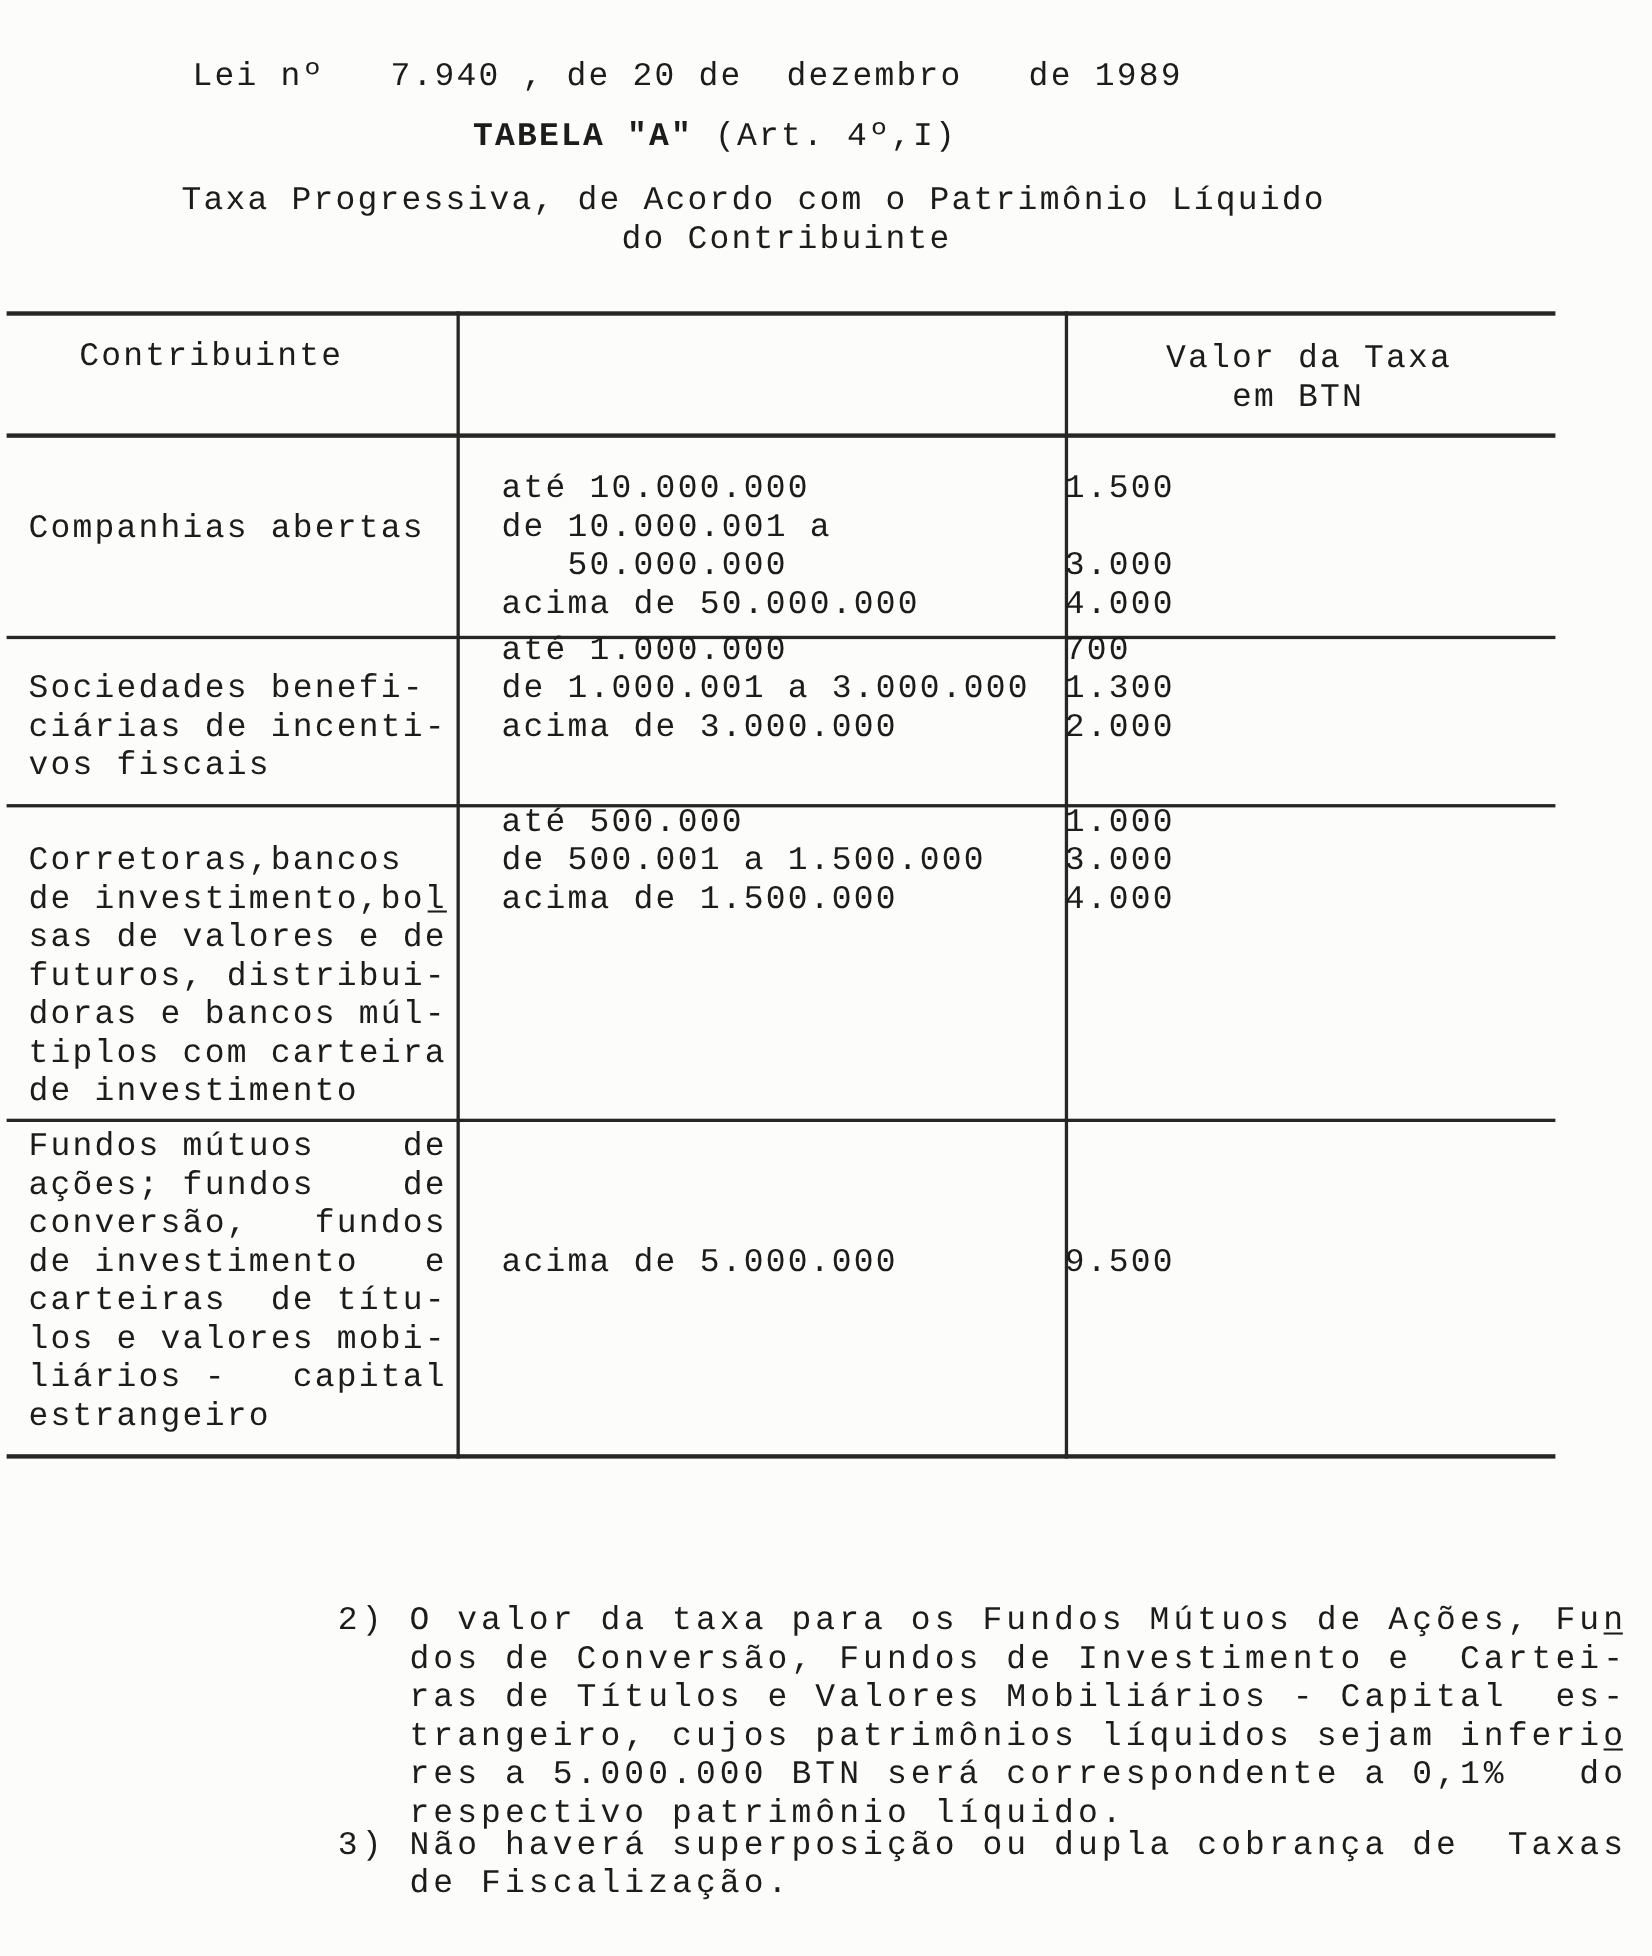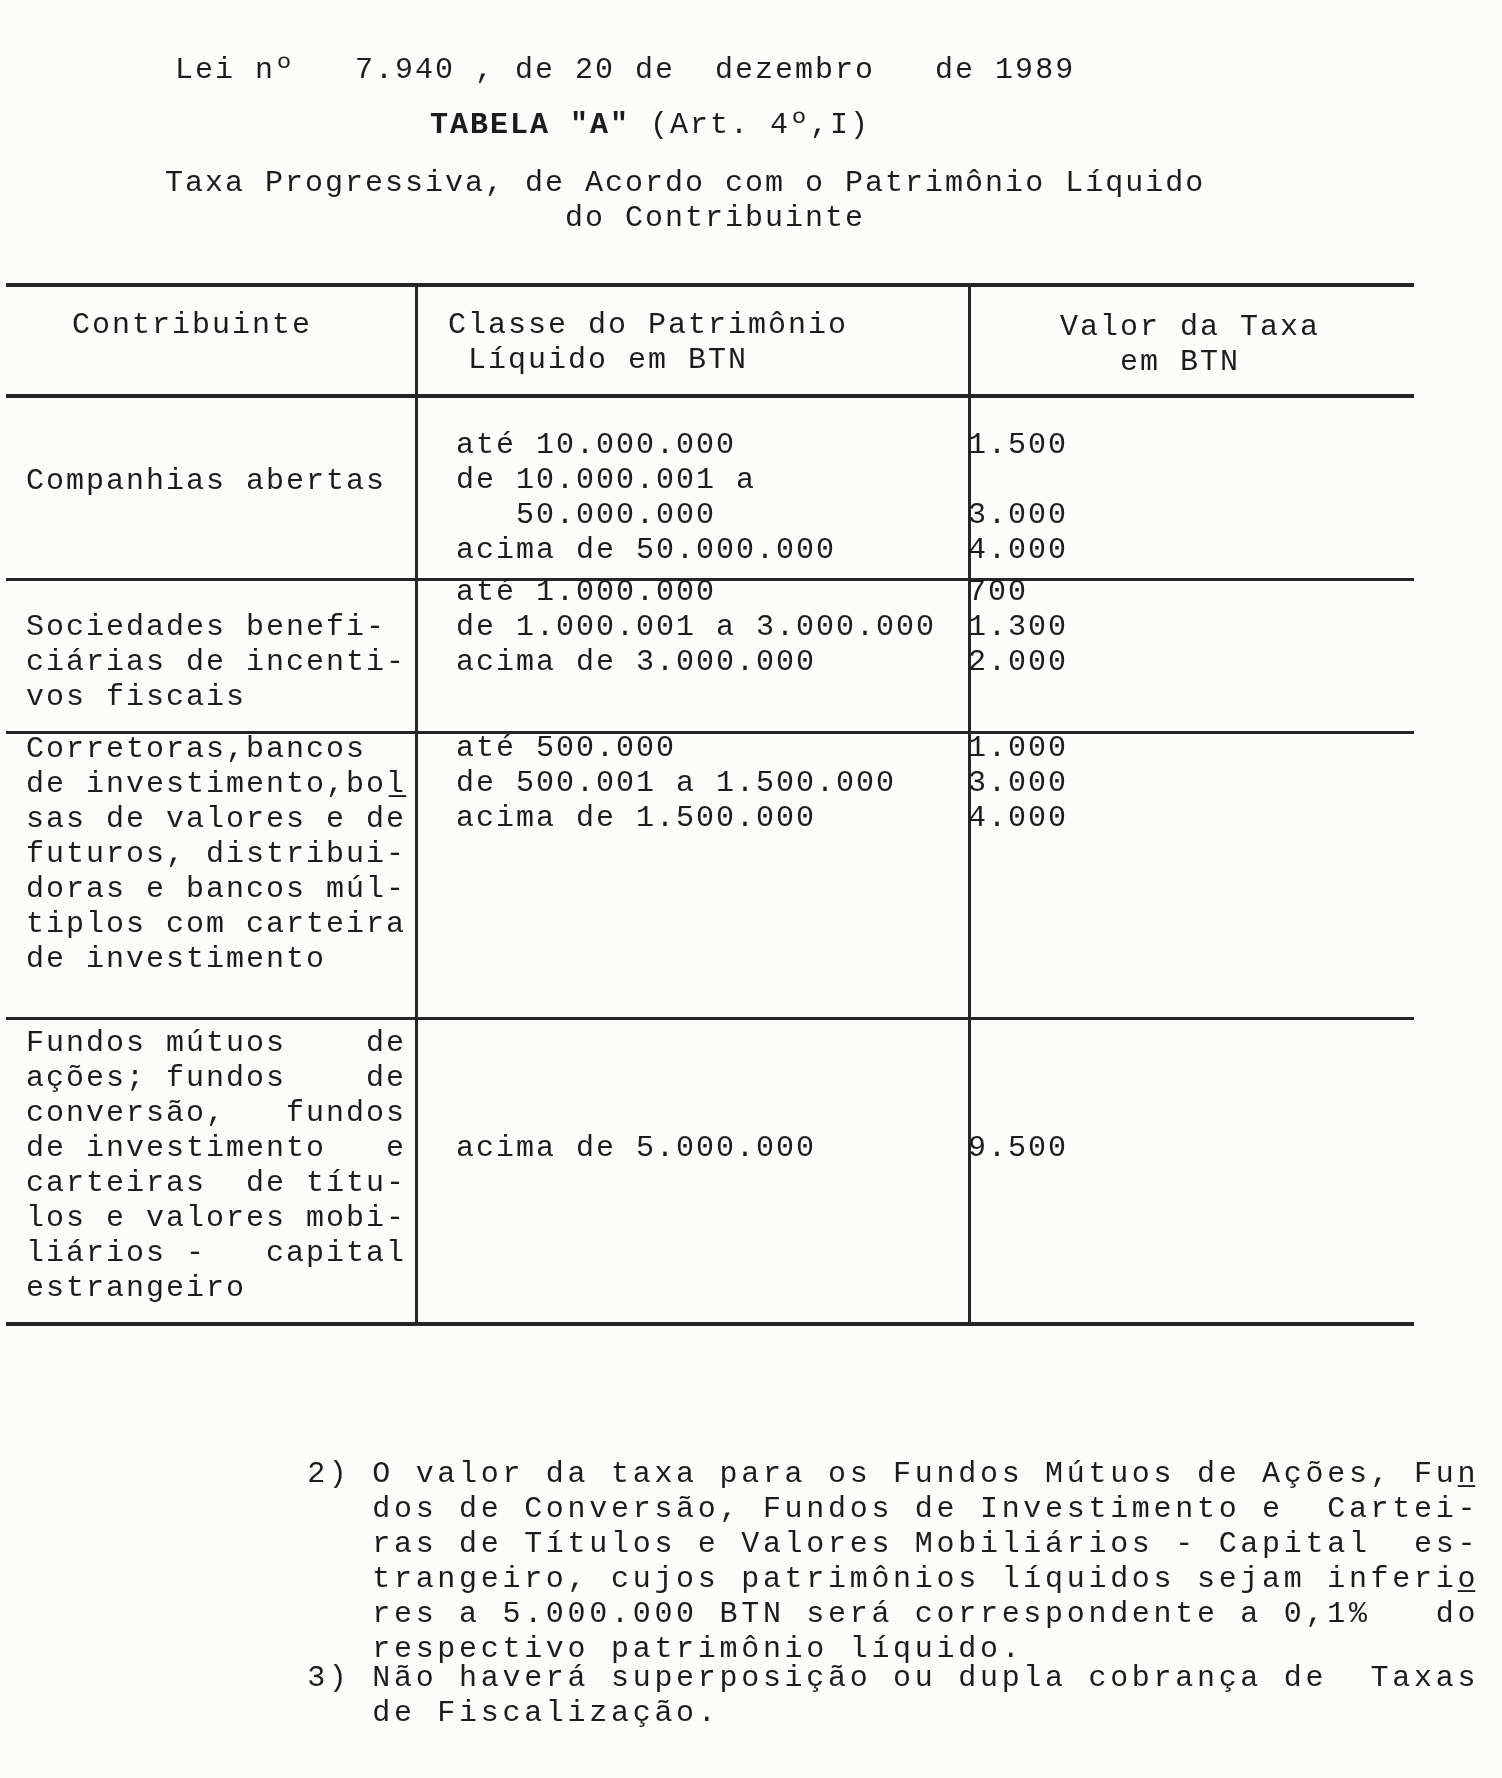--- a/index.html
+++ b/index.html
@@ -53,21 +53,21 @@
   .hdr-contrib { left: 72px;   top: 308px; }
   .hdr-classe  { left: 448px;  top: 308px; }
   .hdr-valor   { left: 1060px; top: 310px; }
   .col-contrib { left: 26px; }
   .col-classe  { left: 456px; }
   .col-valor   { left: 968px; width: 214px; text-align: left; }
   .r1-contrib { top: 464px; }
   .r1-body    { top: 428px; }
   .r2-contrib { top: 610px; }
   .r2-body    { top: 575px; }
-  .r3-contrib { top: 732px; }
+  .r3-contrib { top: 766px; }
   .r3-body    { top: 731px; }
   .r4-contrib { top: 1026px; }
   .r4-body    { top: 1131px; }
   
   .obs { left: 25px; letter-spacing: 3.7px; }
   .obs1 { top: 1338px; }
   .obs2 { top: 1457px; }
   .obs3 { top: 1661px; }
 </style>
 </head>
@@ -83,22 +83,20 @@
   <div class="hrule thick rule-top"></div>
   <div class="hrule thick rule-hdr"></div>
   <div class="hrule thin rule-r1"></div>
   <div class="hrule thin rule-r2"></div>
   <div class="hrule thin rule-r3"></div>
   <div class="hrule thick rule-bot"></div>
   <div class="vrule v1"></div>
   <div class="vrule v2"></div>
 
   <div class="txt hdr-contrib">Contribuinte</div>
-  <div class="txt hdr-classe">Classe do Patrimônio
- Líquido em BTN</div>
   <div class="txt hdr-valor">Valor da Taxa
    em BTN</div>
 
   <div class="txt col-contrib r1-contrib">Companhias abertas</div>
   <div class="txt col-classe r1-body">até 10.000.000
 de 10.000.001 a
    50.000.000
 acima de 50.000.000</div>
   <div class="txt col-valor r1-body">1.500
 

